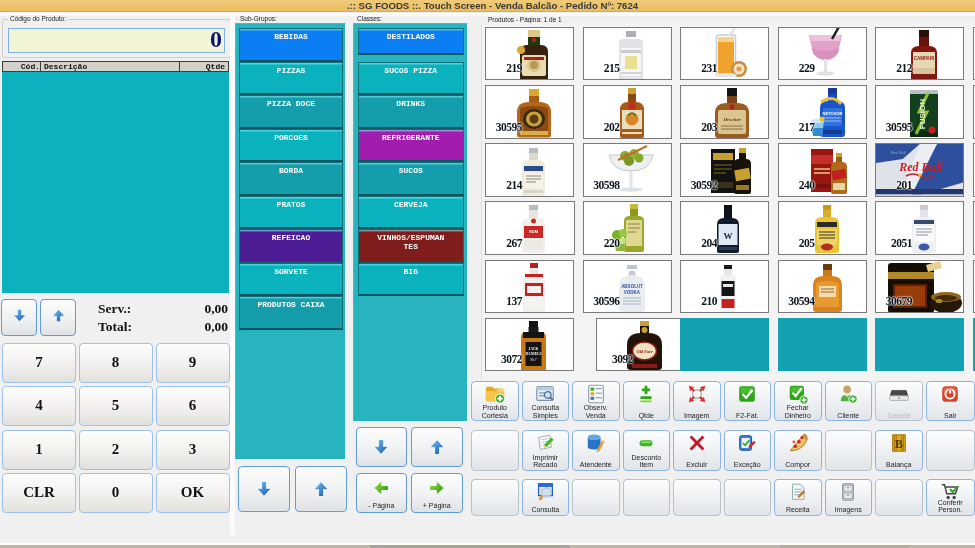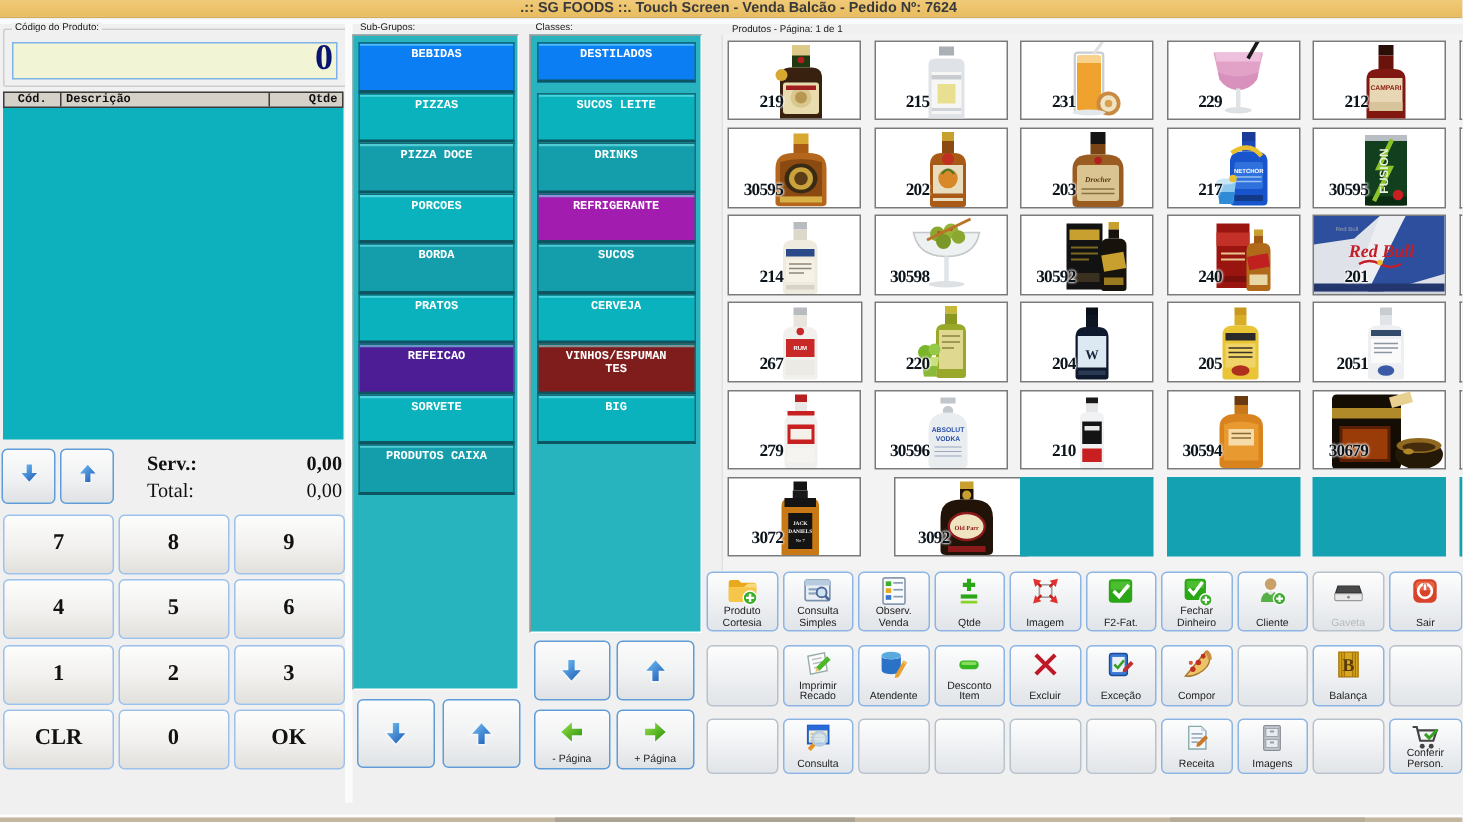--- a/index.html
+++ b/index.html
@@ -15,27 +15,27 @@
 .cell{position:absolute;background:#fff;border:1px solid #7a7a7a}
 .num{position:absolute;font-family:"Liberation Serif",serif;font-weight:bold;font-size:11.5px;color:#0c141c;text-align:right;width:33px;bottom:5px;left:3px;letter-spacing:-0.5px;text-shadow:0 0 2px #fff,0 0 2px #fff,0 0 1px #fff}
 </style></head><body>
 
 <div class="a" style="left:0;top:0;width:975px;height:12px;background:linear-gradient(#f0ca78,#e9bd5f);border-bottom:1px solid #d9ab50;text-align:center;font-size:9.6px;font-weight:bold;color:#3a3a3a;line-height:12px;text-indent:10px">.:: SG FOODS ::. Touch Screen - Venda Balcão - Pedido Nº: 7624</div>
 <div class="a" style="left:0;top:13px;width:975px;height:3px;background:#fafbfc"></div>
 <div class="a gb" style="left:2px;top:19px;width:231px;height:39px"></div>
 <div class="a" style="left:8px;top:15px;font-size:6.5px;color:#1a1a1a;background:#f0f0f0;padding:0 2px">Código do Produto:</div>
 <div class="a" style="left:8px;top:28px;width:217px;height:25px;background:#f1f5d6;border:1px solid #7db2e8;font-family:'Liberation Serif',serif;font-weight:bold;font-size:24px;color:#0a1470;text-align:right;padding-right:2px;line-height:21px">0</div>
 <div class="a" style="left:2px;top:61px;width:227px;height:11px;background:#d5d1c9;border:1px solid #3c3c3c;font-family:'Liberation Mono',monospace;font-weight:bold;font-size:8px;color:#101010;line-height:9px">
-    <span style="position:absolute;left:0;top:0;width:38px;text-align:center;border-right:1px solid #3c3c3c;height:100%">Cód.</span>
+    <span style="position:absolute;left:0;top:0;width:38px;text-align:right;border-right:1px solid #3c3c3c;height:100%">Cód.</span>
     <span style="position:absolute;left:39px;top:0;width:138px;padding-left:2px;border-right:1px solid #3c3c3c;height:100%">Descrição</span>
     <span style="position:absolute;right:1px;top:0;width:48px;text-align:right;padding-right:2px;height:100%">Qtde</span>
   </div>
 <div class="a" style="left:2px;top:72px;width:227px;height:221px;background:#0db1bd"></div>
 <div class="a" style="left:98px;top:301px;width:130px;font-family:'Liberation Serif',serif;font-weight:bold;font-size:13.5px;color:#111"><span>Serv.:</span><span style="position:absolute;right:0">0,00</span></div>
-<div class="a" style="left:98px;top:319px;width:130px;font-family:'Liberation Serif',serif;font-weight:normal;font-size:13.5px;color:#111"><span>Total:</span><span style="position:absolute;right:0">0,00</span></div>
+<div class="a" style="left:98px;top:319px;width:130px;font-family:'Liberation Serif',serif;font-weight:bold;font-size:13.5px;color:#111"><span>Total:</span><span style="position:absolute;right:0">0,00</span></div>
 <div class="navb" style="left:1px;top:299px;width:36px;height:37px;padding-top:8px"><svg width="15" height="15" viewBox="0 0 24 24">
       <defs>
         <linearGradient id="gdown7cc8f8" x1="0" y1="0" x2="1" y2="1">
           <stop offset="0" stop-color="#7cc8f8"></stop>
           <stop offset="1" stop-color="#1150b0"></stop>
         </linearGradient>
       </defs>
       <path d="M8.5 2 h7 v9 h6.5 l-10 11 -10,-11 h6.5 z" fill="url(#gdown7cc8f8)" stroke="#f4f7fa" stroke-width="1.4"></path>
     </svg></div>
 <div class="navb" style="left:40px;top:299px;width:36px;height:37px;padding-top:8px"><svg width="15" height="15" viewBox="0 0 24 24">
@@ -67,21 +67,21 @@
 <div class="sgb" style="left:239px;top:95.0px;width:104px;height:33.5px;background:#149eac">PIZZA DOCE</div>
 <div class="sgb" style="left:239px;top:128.5px;width:104px;height:33.5px;background:#0ab2be">PORCOES</div>
 <div class="sgb" style="left:239px;top:162.0px;width:104px;height:33.5px;background:#149eac">BORDA</div>
 <div class="sgb" style="left:239px;top:195.5px;width:104px;height:33.5px;background:#0ab2be">PRATOS</div>
 <div class="sgb" style="left:239px;top:229.0px;width:104px;height:33.5px;background:#4c1d95">REFEICAO</div>
 <div class="sgb" style="left:239px;top:262.5px;width:104px;height:33.5px;background:#0ab2be">SORVETE</div>
 <div class="sgb" style="left:239px;top:296.0px;width:104px;height:33.5px;background:#149eac">PRODUTOS CAIXA</div>
 <div class="a" style="left:357px;top:15px;font-size:6.5px;color:#1a1a1a">Classes:</div>
 <div class="a" style="left:353px;top:23px;width:115px;height:399px;background:#28b4bf;border:1px solid #9a9a9a;border-right-color:#fff;border-bottom-color:#fff"></div>
 <div class="sgb" style="left:357.5px;top:28.0px;width:106.5px;height:27px;background:#0a7ef2">DESTILADOS</div>
-<div class="sgb" style="left:357.5px;top:61.5px;width:106.5px;height:33.5px;background:#0ab2be">SUCOS LEITE</div>
+<div class="sgb" style="left:357.5px;top:61.5px;width:106.5px;height:33.5px;background:#0ab2be">SUCOS PIZZA</div>
 <div class="sgb" style="left:357.5px;top:95.0px;width:106.5px;height:33.5px;background:#149eac">DRINKS</div>
 <div class="sgb" style="left:357.5px;top:128.5px;width:106.5px;height:33.5px;background:#a21caf">REFRIGERANTE</div>
 <div class="sgb" style="left:357.5px;top:162.0px;width:106.5px;height:33.5px;background:#149eac">SUCOS</div>
 <div class="sgb" style="left:357.5px;top:195.5px;width:106.5px;height:33.5px;background:#0ab2be">CERVEJA</div>
 <div class="sgb" style="left:357.5px;top:229.0px;width:106.5px;height:33.5px;background:#7f1d1d">VINHOS/ESPUMAN<br>TES</div>
 <div class="sgb" style="left:357.5px;top:262.5px;width:106.5px;height:33.5px;background:#0ab2be">BIG</div>
 <div class="navb" style="left:238px;top:466px;width:52px;height:46px;padding-top:13px"><svg width="18" height="18" viewBox="0 0 24 24">
       <defs>
         <linearGradient id="gdown7cc8f8" x1="0" y1="0" x2="1" y2="1">
           <stop offset="0" stop-color="#7cc8f8"></stop>
@@ -398,21 +398,21 @@
 <div class="cell" style="left:485px;top:259.6px;width:89px;height:53.5px;overflow:hidden">
     <svg width="89" height="53.5" viewBox="0 0 89 53.5" style="position:absolute;left:0;top:0">
       <rect x="44" y="2" width="8" height="5" fill="#b82020"></rect>
       <rect x="44" y="7" width="8" height="8" fill="#e8e8e6"></rect>
       <path d="M37 21 Q37 15 44 15 L52 15 Q59 15 59 21 L59 49 Q59 51 57 51 L39 51 Q37 51 37 49 Z" fill="#f0f0ee"></path>
       <rect x="39" y="13" width="18" height="3" fill="#c82020"></rect>
       <rect x="39" y="22" width="18" height="13" fill="#c82020"></rect>
       <rect x="41" y="25" width="14" height="7" fill="#f4f0ea"></rect>
       <rect x="39" y="38" width="18" height="9" fill="#f6f4f0"></rect>
     </svg>
-    <div class="num">279</div>
+    <div class="num">137</div>
   </div>
 <div class="cell" style="left:582.5px;top:259.6px;width:89px;height:53.5px;overflow:hidden">
     <svg width="89" height="53.5" viewBox="0 0 89 53.5" style="position:absolute;left:0;top:0">
       <circle cx="48" cy="13" r="3.5" fill="#c4c9ce"></circle>
       <rect x="43" y="4" width="10" height="4" fill="#c0c6cc"></rect>
       <path d="M35 26 Q35 14 48 14 Q61 14 61 26 L61 48 Q61 51 58 51 L38 51 Q35 51 35 48 Z" fill="#e9edf0"></path>
       <text x="48" y="27" font-size="4.5" font-weight="bold" fill="#2a50a8" text-anchor="middle" font-family="Liberation Sans,sans-serif">ABSOLUT</text>
       <text x="48" y="33" font-size="4.5" font-weight="bold" fill="#2a50a8" text-anchor="middle" font-family="Liberation Sans,sans-serif">VODKA</text>
       <path d="M39 37 h18 M39 40 h18 M39 43 h18" stroke="#9aa8c0" stroke-width="0.8"></path>
     </svg>

